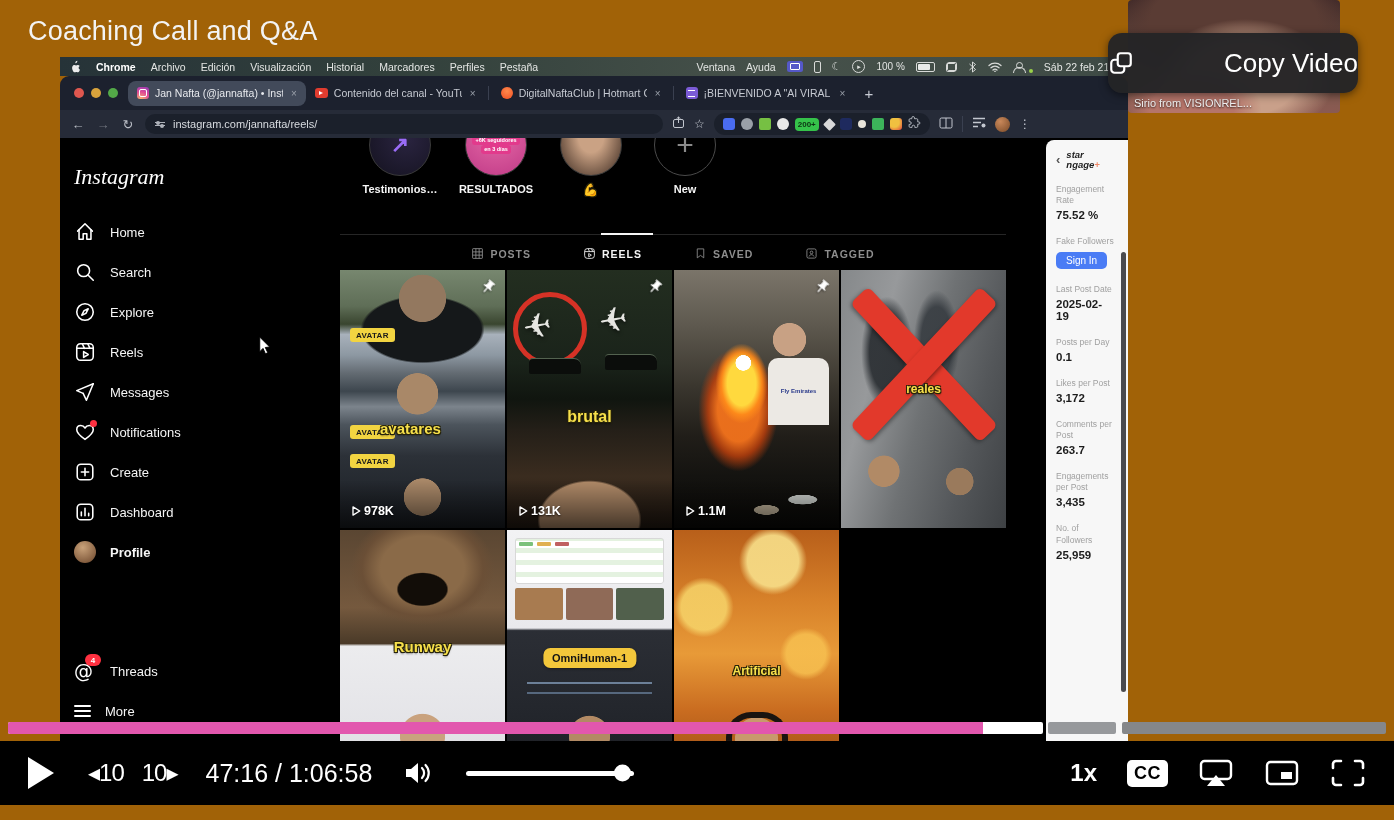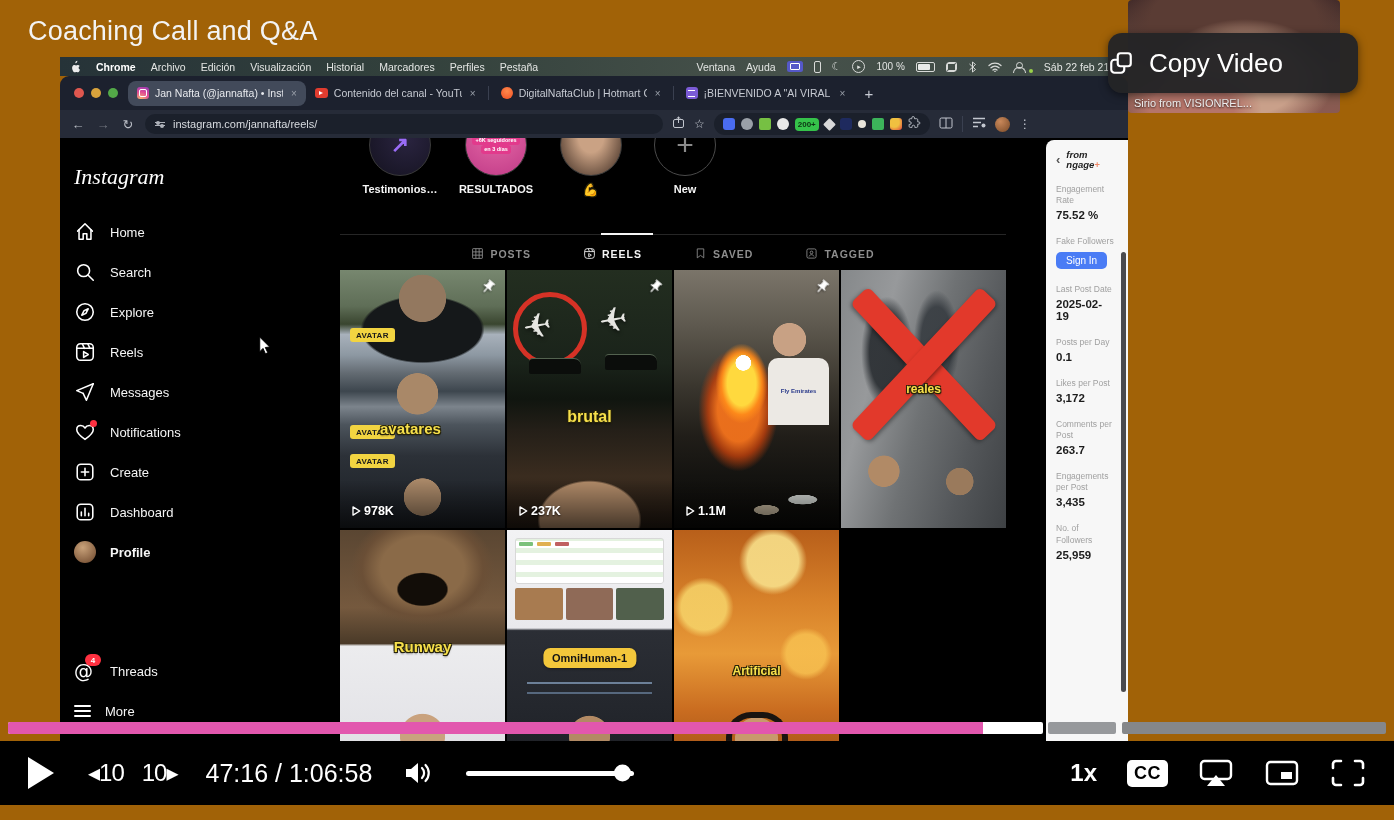--- a/index.html
+++ b/index.html
@@ -7,21 +7,21 @@
 
   
   .vid-title{position:absolute;left:28px;top:16px;font-size:27px;color:#f3f3f3;letter-spacing:.2px;}
   .webcam{position:absolute;left:1128px;top:0;width:212px;height:113px;border-radius:4px;
     background:
       radial-gradient(ellipse 70px 40px at 30% 96%,#b5756a 60%,transparent),
       radial-gradient(ellipse 90px 60px at 55% 70%,#c9a08a 60%,transparent),
       radial-gradient(ellipse 120px 70px at 50% 20%,#5a3c34 70%,transparent),
       linear-gradient(180deg,#3a2526,#7a5a4a 60%,#8a5a52);}
   .webcam-caption{position:absolute;left:6px;bottom:4px;font-size:11px;color:#f0f0f0;text-shadow:0 1px 2px rgba(0,0,0,.8);}
-  .copy-btn{position:absolute;left:1108px;top:33px;width:250px;height:60px;background:rgba(36,36,38,.97);border-radius:14px;display:flex;align-items:center;justify-content:flex-start;gap:15px;color:#fff;font-size:26px;box-shadow:0 2px 8px rgba(0,0,0,.5);}
+  .copy-btn{position:absolute;left:1108px;top:33px;width:250px;height:60px;background:rgba(36,36,38,.97);border-radius:14px;display:flex;align-items:center;justify-content:space-between;gap:15px;color:#fff;font-size:26px;box-shadow:0 2px 8px rgba(0,0,0,.5);}
   .copy-btn svg{width:26px;height:26px;stroke:#fff;fill:none;stroke-width:2;}
 
   
   .recording{position:absolute;left:60px;top:57px;width:1068px;height:684px;overflow:hidden;}
 
   .menubar{height:19px;background:linear-gradient(90deg,#263338,#33413c,#46514a,#3e4a45);display:flex;align-items:center;padding:0 10px;color:#e3e5e3;font-size:10.5px;gap:15px;}
   .menubar .apple svg{width:11px;height:13px;fill:#ececec;display:block;}
   .mb-item{white-space:nowrap;}
   .mb-item.bold{font-weight:bold;color:#fff;}
   .mb-right{margin-left:auto;display:flex;align-items:center;gap:11px;}
@@ -527,21 +527,21 @@
           <span class="car" style="left:98px;top:84px"></span>
           <span class="cap ytext" style="top:138px;font-size:16px">brutal</span>
           <span class="pin"><svg viewBox="0 0 24 24">
                 <path d="M16 9V4h1a1 1 0 000-2H7a1 1 0 000 2h1v5c0 1.66-1.34 3-3 3v2h5.97v7l1 1 1-1v-7H19v-2c-1.66 0-3-1.34-3-3z"></path>
               </svg></span>
           <div class="shade"></div>
           <div class="views">
               <svg viewBox="0 0 16 16">
                 <path d="M4 2.5l9 5.5-9 5.5z"></path>
               </svg>
-              <span>237K</span>
+              <span>131K</span>
             </div>
         </div>
         <div class="tile t3">
           <div class="jersey">
               <span>Fly Emirates</span>
             </div>
           <span class="pin"><svg viewBox="0 0 24 24">
                 <path d="M16 9V4h1a1 1 0 000-2H7a1 1 0 000 2h1v5c0 1.66-1.34 3-3 3v2h5.97v7l1 1 1-1v-7H19v-2c-1.66 0-3-1.34-3-3z"></path>
               </svg></span>
           <div class="shade"></div>
@@ -578,21 +578,21 @@
         <div class="tile t8">
           <span class="cap ytext" style="top:134px;font-size:12px">Artificial</span>
           <span class="band"></span>
         </div>
       </div>
 
       <div class="stats-panel">
         <div class="sp-head">
           <span class="sp-back">‹</span>
           <span class="sp-brand">
-            <div>from</div>
+            <div>star</div>
             <div><span>ngage</span><span class="plus">+</span></div>
           </span>
         </div>
         <div class="stat">
           <div class="lbl">Engagement Rate</div>
           <div class="val">75.52 %</div>
         </div>
         <div class="stat">
           <div class="lbl">Fake Followers</div>
           <span class="signin">Sign In</span>

